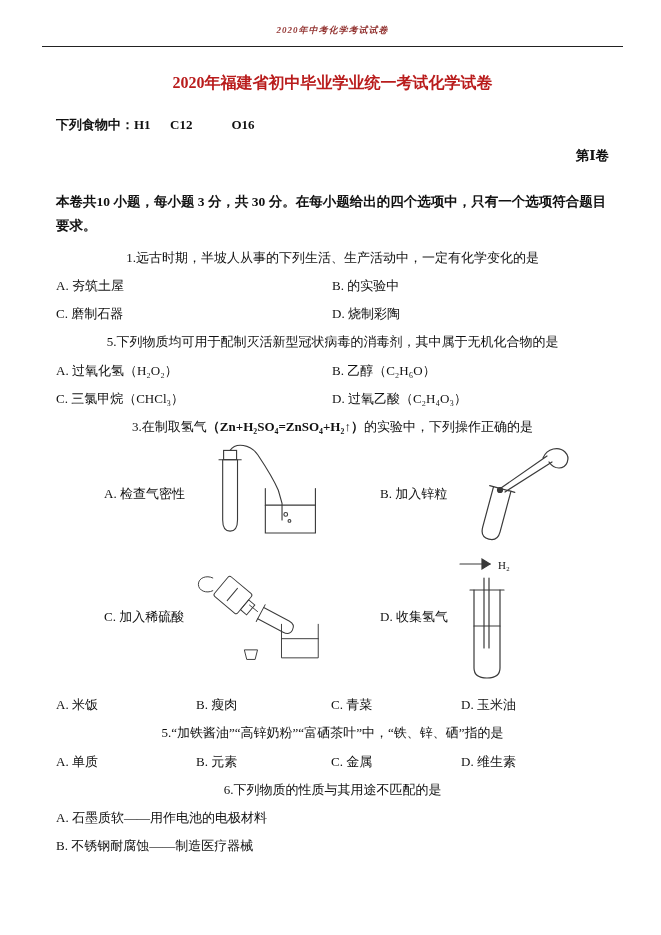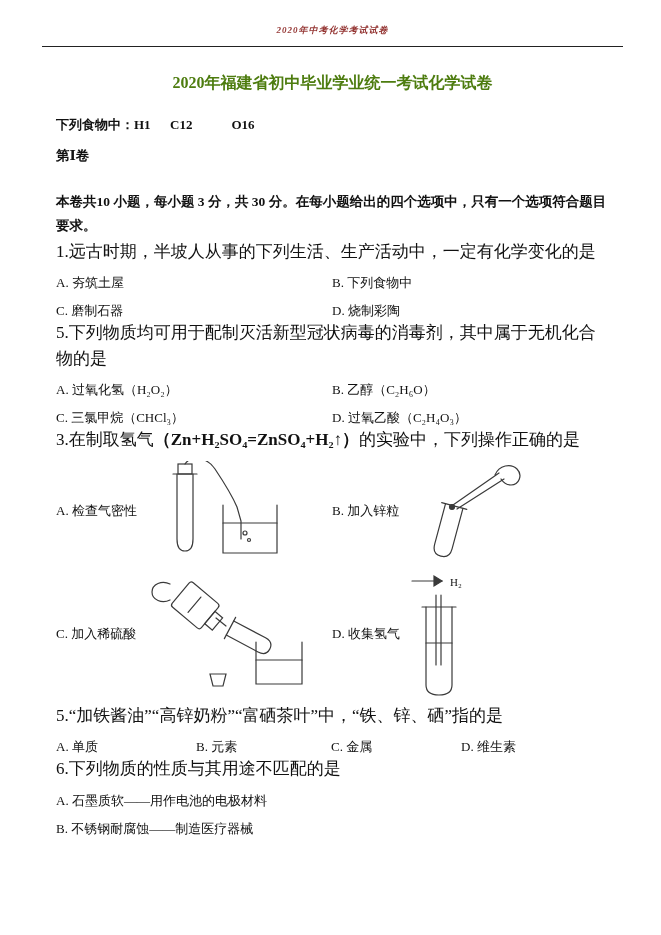--- a/index.html
+++ b/index.html
@@ -7,32 +7,32 @@
   .page {
     width:661px; height:935px; background:#fff;
     font-family:"Liberation Serif","DejaVu Serif",serif;
     color:#111; padding:24px 52px 12px 56px; position:relative; overflow:hidden;
   }
   .doc-header {
     text-align:center; font-size:9px; font-weight:bold; font-style:italic;
     color:#953735; letter-spacing:1px;
   }
   .header-rule { border:none; border-top:1.5px solid #222; margin:9px -14px 0 -14px; }
-  .title { margin-top:26px; text-align:center; font-size:16px; font-weight:bold; color:#4d7c0f; }
+  .title { margin-top:26px; text-align:center; font-size:16px; font-weight:bold; color:#b91c1c; }
   .atomic { margin-top:22px; font-size:13px; font-weight:bold; white-space:pre; }
-  .section { margin-top:13px; text-align:left; font-size:13.5px; font-weight:bold; }
+  .section { margin-top:13px; text-align:right; font-size:13.5px; font-weight:bold; }
   .instructions { margin-top:25px; font-size:13.5px; font-weight:bold; line-height:1.8; }
-  .stem { margin-top:0; font-size:17px; line-height:1.5; }
+  .stem { margin-top:9px; font-size:13px; line-height:1.5;text-align:center; }
   .opt-row2 { margin-top:10px; display:grid; grid-template-columns:276px 1fr; font-size:13px;font-family:Liberation Serif, serif; }
   .opt-row4 { margin-top:10px; display:grid; grid-template-columns:140px 135px 130px 1fr; font-size:13px; }
   .opt-line { margin-top:10px; font-size:13px; }
   .bold { font-weight:bold; }
   .figures { margin-top:8px; display:grid; grid-template-columns:276px 1fr; row-gap:4px; }
   .fig-cell { display:flex; align-items:center; gap:8px; }
-  .fig-label { font-size:13px; white-space:nowrap; }
+  .fig-label { font-size:13px; white-space:nowrap;margin-left:48px; }
   svg path, svg line, svg rect, svg circle { stroke:#3a3a3a; stroke-width:1.2; fill:none; stroke-linecap:round; }
   svg text { font-size:11px; fill:#111; font-family:"Liberation Serif","DejaVu Serif",serif; }
 </style>
 </head>
 <body>
 
 <div class="page">
 
   <div class="doc-header">2020年中考化学考试试卷</div>
   <hr class="header-rule">
@@ -42,21 +42,21 @@
   <div class="atomic">下列食物中：H1      C12            O16</div>
 
   <div class="section">第Ⅰ卷</div>
 
   <div class="instructions">本卷共10 小题，每小题 3 分，共 30 分。在每小题给出的四个选项中，只有一个选项符合题目要求。</div>
 
   <div>
     <div class="stem">1.远古时期，半坡人从事的下列生活、生产活动中，一定有化学变化的是</div>
     <div class="opt-row2">
       <span>A. 夯筑土屋</span>
-      <span>B. 下列食物中</span>
+      <span>B. 的实验中</span>
     </div>
     <div class="opt-row2">
       <span>C. 磨制石器</span>
       <span>D. 烧制彩陶</span>
     </div>
   </div>
 
   <div>
     <div class="stem">5.下列物质均可用于配制灭活新型冠状病毒的消毒剂，其中属于无机化合物的是</div>
     <div class="opt-row2">
@@ -135,20 +135,26 @@
           <line x1="14" y1="42" x2="48" y2="42"></line>
           <path d="M18 42 L18 120 Q18 130 31 130 Q44 130 44 120 L44 42"></path>
           <line x1="18" y1="78" x2="44" y2="78"></line>
         </svg>
       </div>
 
     </div>
   </div>
 
   <div>
+    <div class="opt-row4">
+      <span>A. 米饭</span>
+      <span>B. 瘦肉</span>
+      <span>C. 青菜</span>
+      <span>D. 玉米油</span>
+    </div>
   </div>
 
   <div>
     <div class="stem">5.“加铁酱油”“高锌奶粉”“富硒茶叶”中，“铁、锌、硒”指的是</div>
     <div class="opt-row4">
       <span>A. 单质</span>
       <span>B. 元素</span>
       <span>C. 金属</span>
       <span>D. 维生素</span>
     </div>

